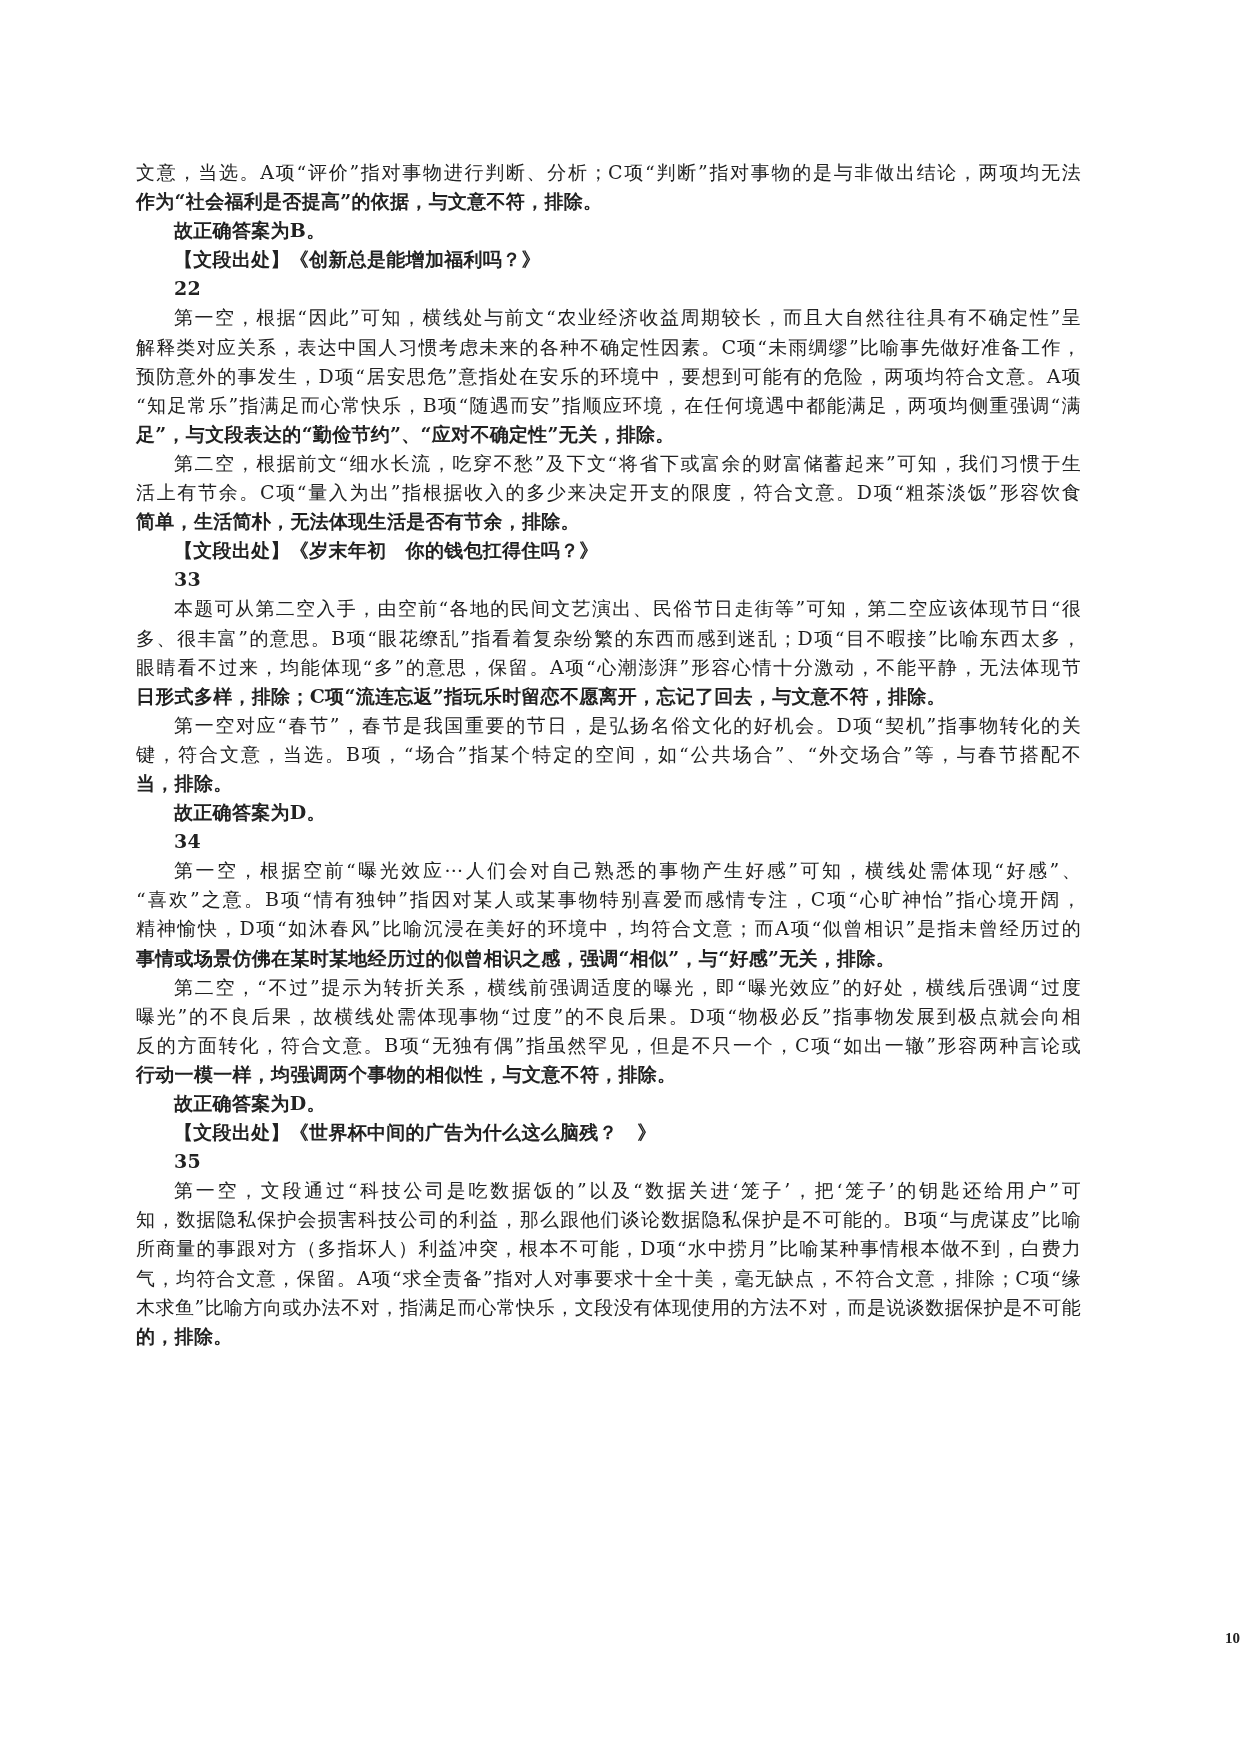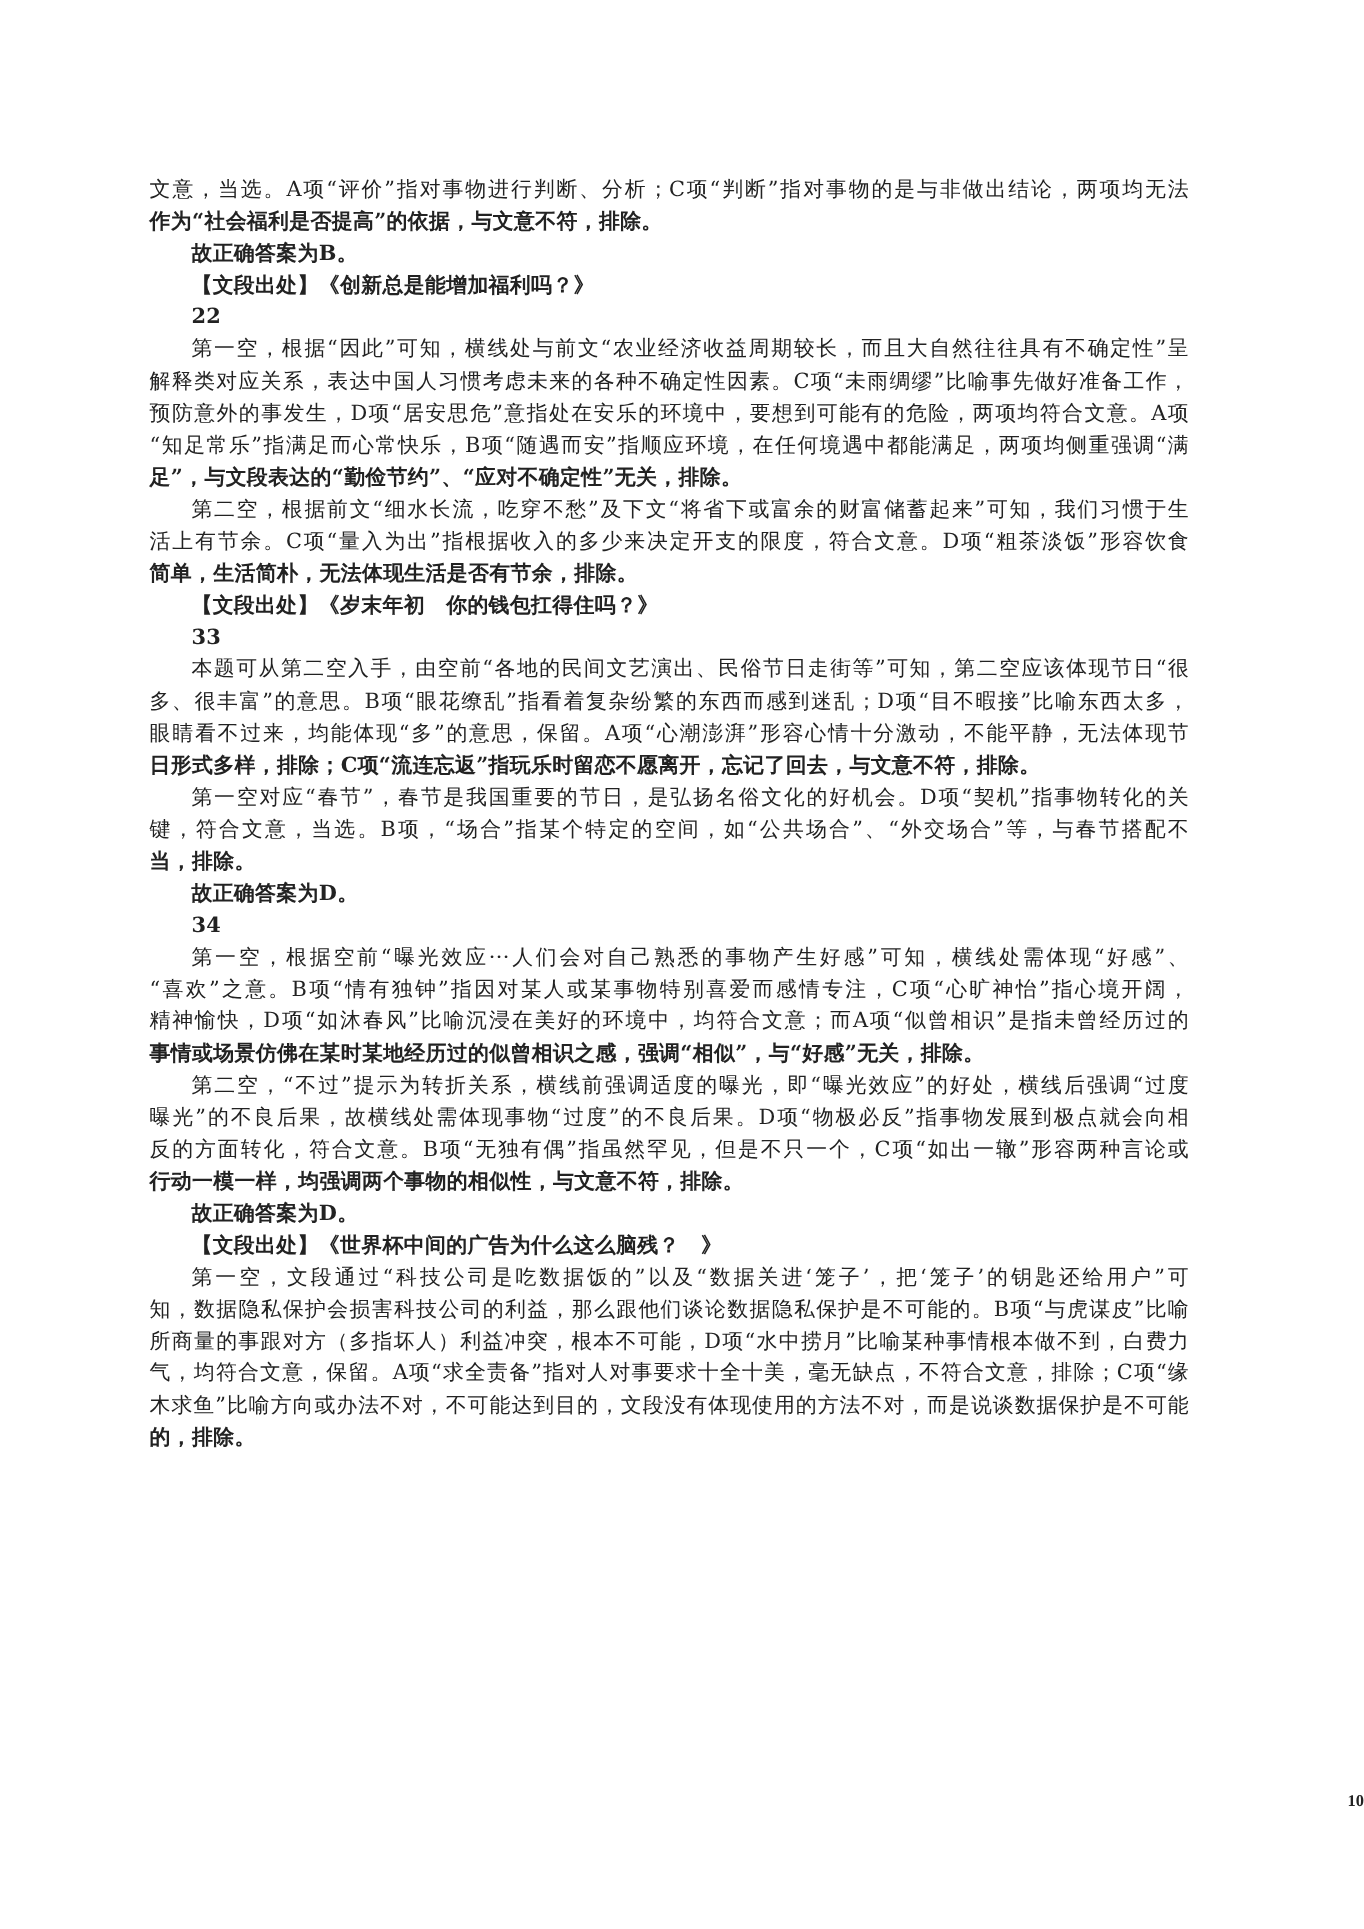--- a/index.html
+++ b/index.html
@@ -81,21 +81,22 @@
     <div class="line indent">第一空，根据空前“曝光效应···人们会对自己熟悉的事物产生好感”可知，横线处需体现“好感”、</div>
     <div class="line">“喜欢”之意。B项“情有独钟”指因对某人或某事物特别喜爱而感情专注，C项“心旷神怡”指心境开阔，</div>
     <div class="line">精神愉快，D项“如沐春风”比喻沉浸在美好的环境中，均符合文意；而A项“似曾相识”是指未曾经历过的</div>
     <div class="line last">事情或场景仿佛在某时某地经历过的似曾相识之感，强调“相似”，与“好感”无关，排除。</div>
     <div class="line indent">第二空，“不过”提示为转折关系，横线前强调适度的曝光，即“曝光效应”的好处，横线后强调“过度</div>
     <div class="line">曝光”的不良后果，故横线处需体现事物“过度”的不良后果。D项“物极必反”指事物发展到极点就会向相</div>
     <div class="line">反的方面转化，符合文意。B项“无独有偶”指虽然罕见，但是不只一个，C项“如出一辙”形容两种言论或</div>
     <div class="line last">行动一模一样，均强调两个事物的相似性，与文意不符，排除。</div>
     <div class="line indent last">故正确答案为D。</div>
     <div class="line indent last">【文段出处】《世界杯中间的广告为什么这么脑残？　》</div>
+    <div class="line indent last">35</div>
     <div class="line indent">第一空，文段通过“科技公司是吃数据饭的”以及“数据关进‘笼子’，把‘笼子’的钥匙还给用户”可</div>
     <div class="line">知，数据隐私保护会损害科技公司的利益，那么跟他们谈论数据隐私保护是不可能的。B项“与虎谋皮”比喻</div>
     <div class="line">所商量的事跟对方（多指坏人）利益冲突，根本不可能，D项“水中捞月”比喻某种事情根本做不到，白费力</div>
     <div class="line">气，均符合文意，保留。A项“求全责备”指对人对事要求十全十美，毫无缺点，不符合文意，排除；C项“缘</div>
-    <div class="line">木求鱼”比喻方向或办法不对，不可能达到目的，文段没有体现使用的方法不对，而是说谈数据保护是不可能</div>
+    <div class="line">木求鱼”比喻方向或办法不对，指满足而心常快乐，文段没有体现使用的方法不对，而是说谈数据保护是不可能</div>
     <div class="line last">的，排除。</div>
   </div>
 
 <div class="page-number">10</div>
 
 </body></html>

